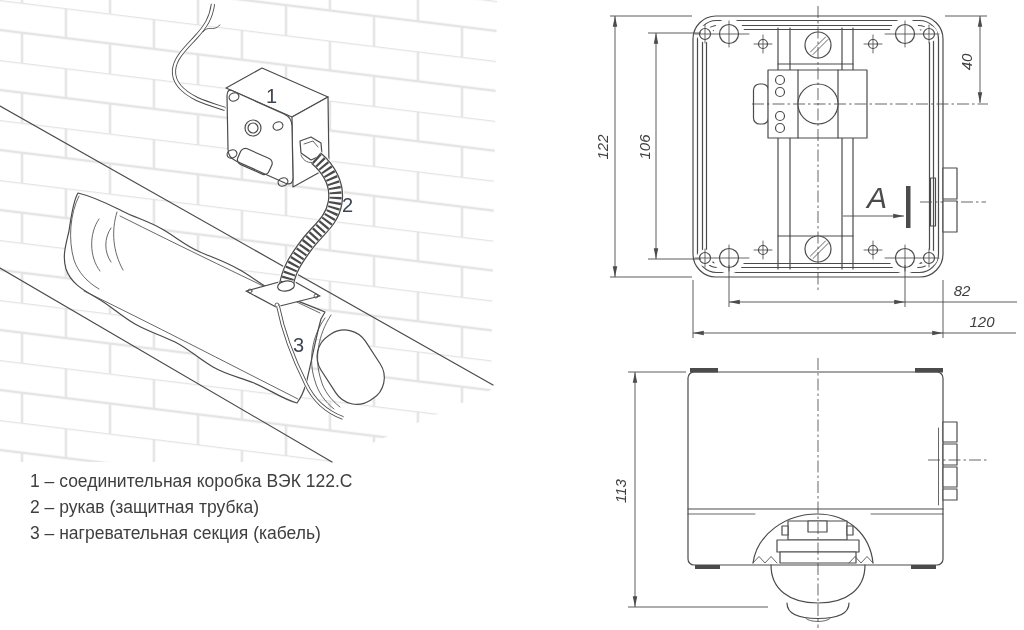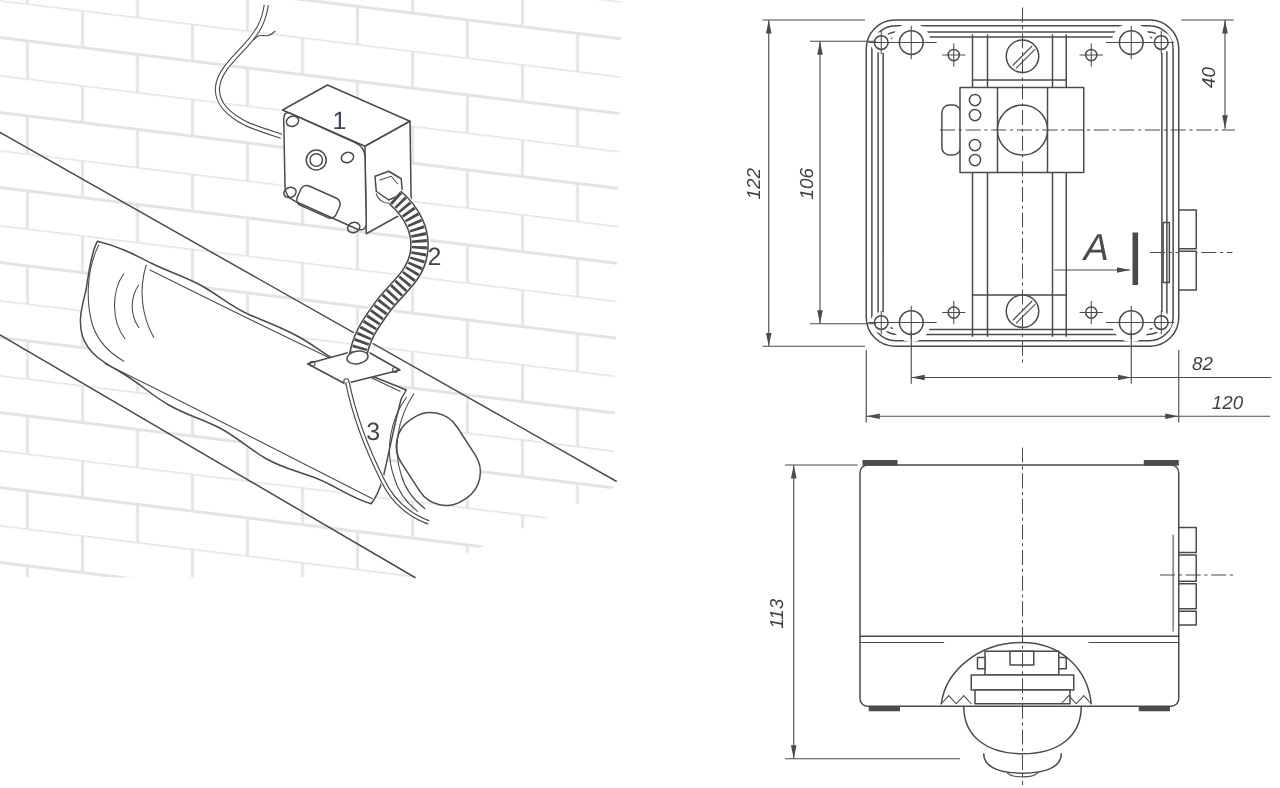--- a/index.html
+++ b/index.html
@@ -119,20 +119,25 @@
       <path class="d1" d="M278,306 C284,336 294,360 306,384 C314,401 327,412 343,418"></path>
       <path class="d2" d="M278,306 C284,336 294,360 306,384 C314,401 327,412 343,418"></path>
       <path class="d3" d="M278,306 C284,336 294,360 306,384 C314,401 327,412 343,418"></path>
     </g>
 
     <text class="callout" x="266" y="103">1</text>
     <text class="callout" x="342" y="212">2</text>
     <text class="callout" x="293" y="352">3</text>
   </svg>
 
+  <div class="legend">
+    <div>1 – соединительная коробка ВЭК 122.С</div>
+    <div>2 – рукав (защитная трубка)</div>
+    <div>3 – нагревательная секция (кабель)</div>
+  </div>
 
   <svg class="abs" style="left:590px;top:0" width="434" height="350" viewBox="590 0 434 350">
     <defs>
       <marker id="arrF" markerWidth="13" markerHeight="8" refX="12" refY="3.2" orient="auto-start-reverse">
         <path d="M12,3.2 L0,0.7 L0,5.7 Z" fill="#4b4b4b"></path>
       </marker>
     </defs>
 
     <g>
       <rect class="ln" x="693" y="16" width="250" height="261" rx="23"></rect>

